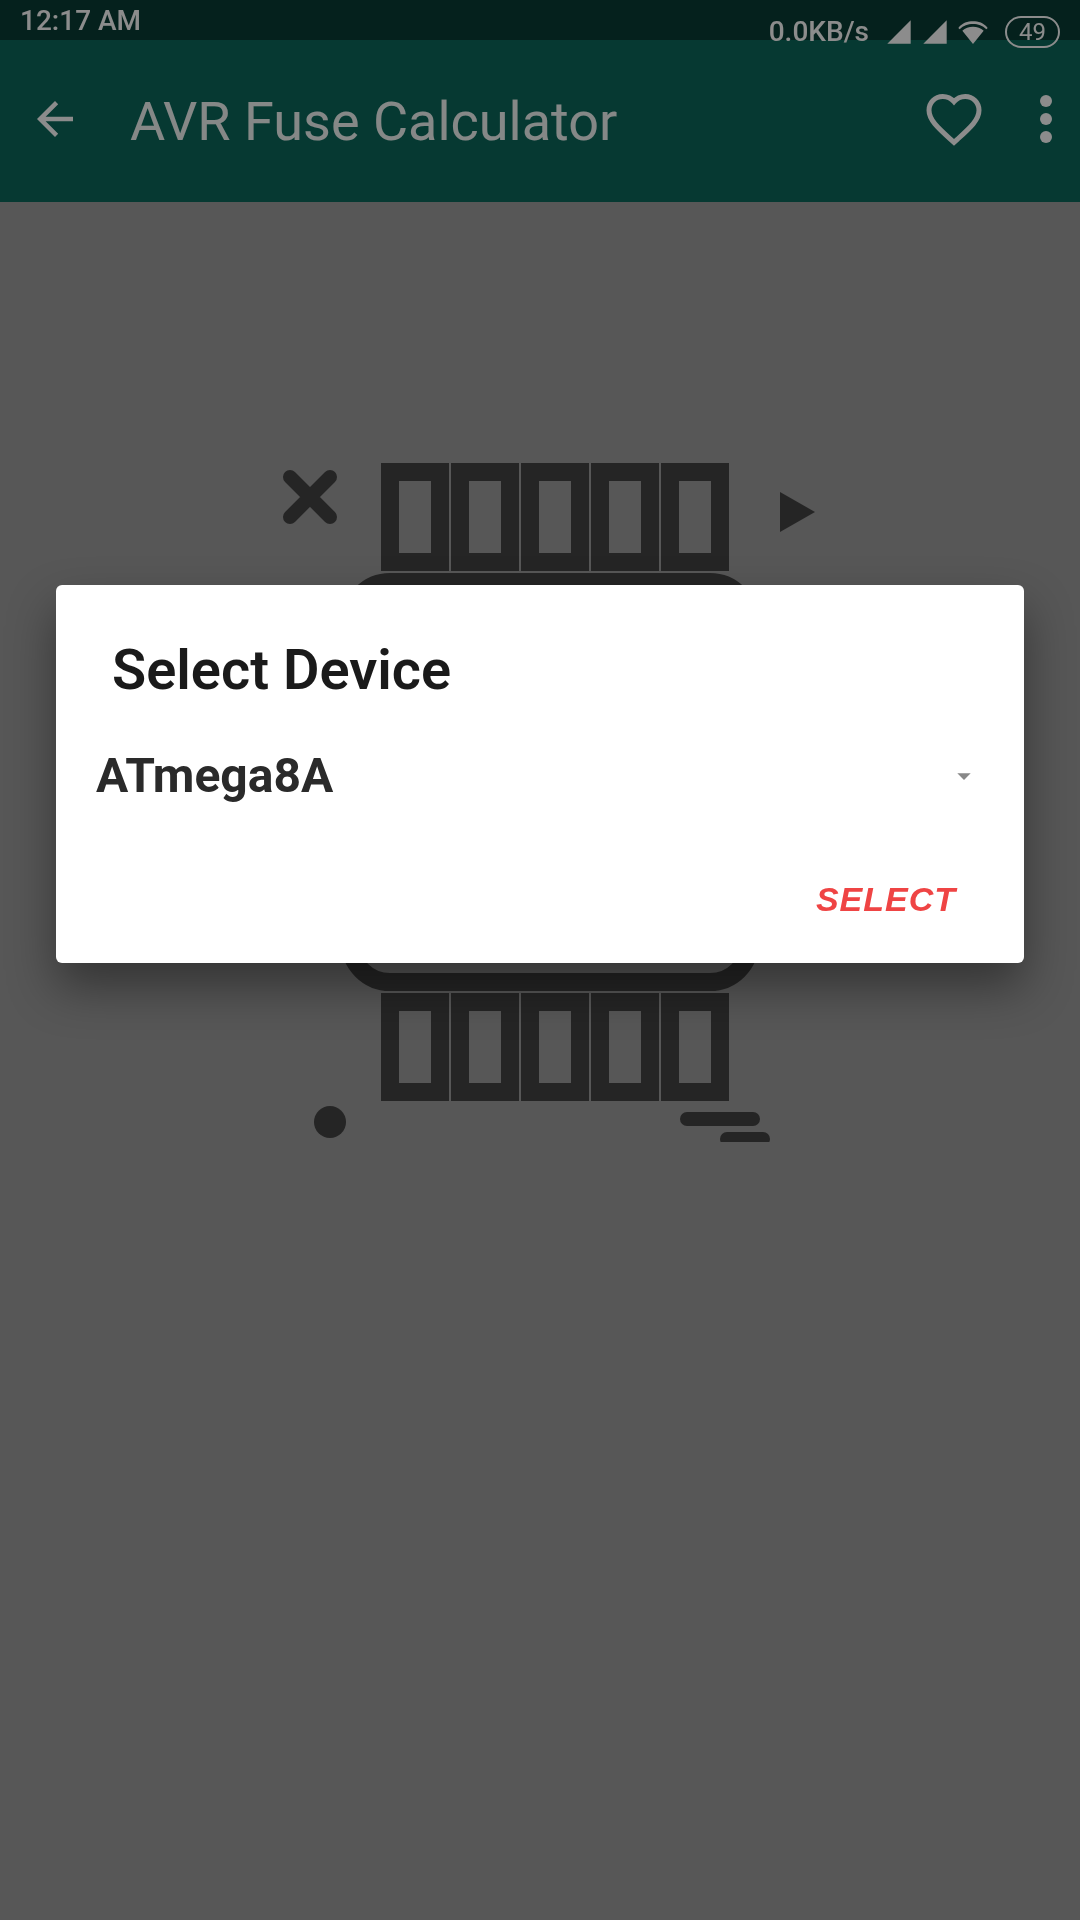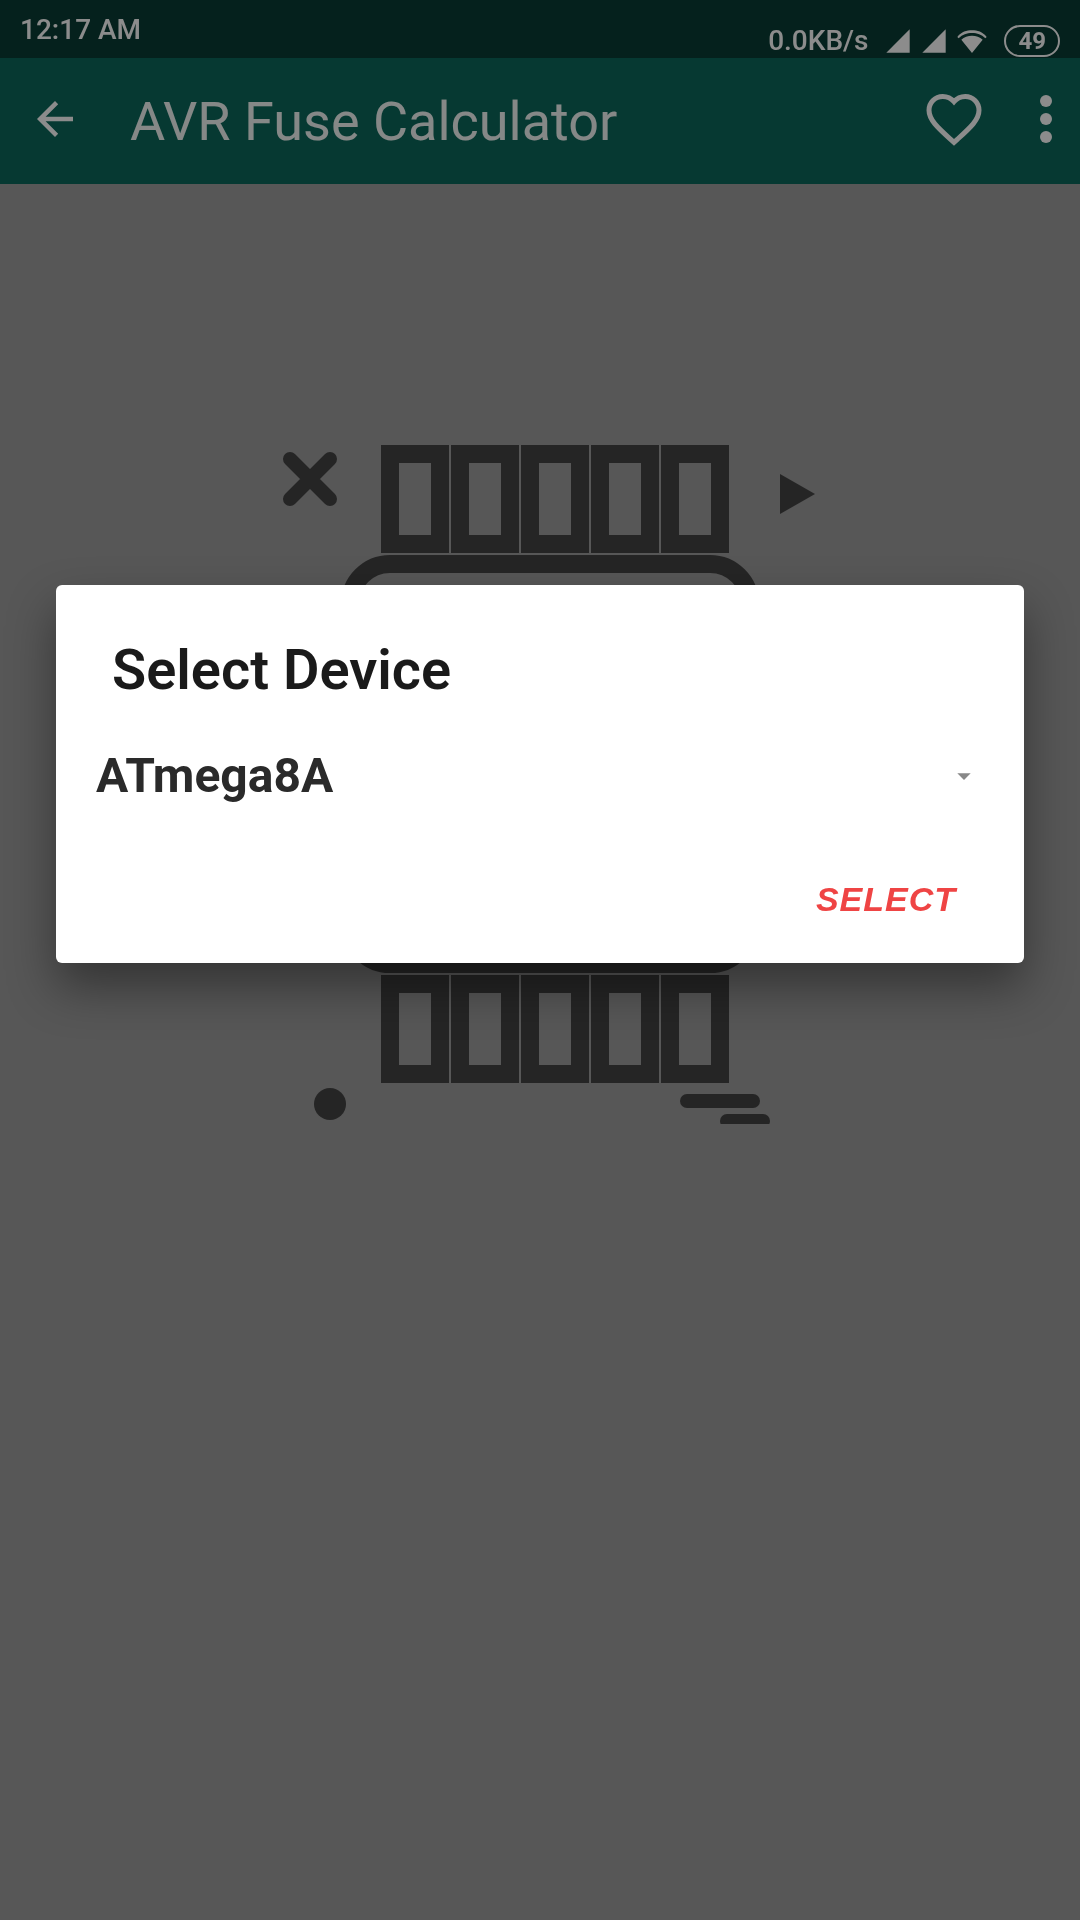--- a/index.html
+++ b/index.html
@@ -12,21 +12,21 @@
       width: 1080px;
       height: 1920px;
       font-family: Roboto, -apple-system, sans-serif;
       background: #9e9e9e;
       position: relative;
       overflow: hidden;
     }
     
     
     .status-bar {
-      height: 58px;
+      height: 40px;
       background: #0a3d35;
       display: flex;
       justify-content: space-between;
       align-items: center;
       padding: 0 20px;
       color: #ffffff;
       font-size: 28px;
       font-weight: 500;
     }
     
@@ -41,26 +41,26 @@
       display: flex;
       gap: 8px;
       align-items: center;
     }
     
     .battery-badge {
       border: 2px solid #fff;
       border-radius: 16px;
       padding: 0 12px;
       font-size: 24px;
-      font-weight: 700;
+      font-weight: 400;
     }
     
     
     .app-bar {
-      height: 126px;
+      height: 162px;
       background: #0c695b;
       display: flex;
       align-items: center;
       padding: 0 28px;
       color: #ffffff;
       gap: 48px;
     }
     
     .app-title {
       font-size: 54px;

